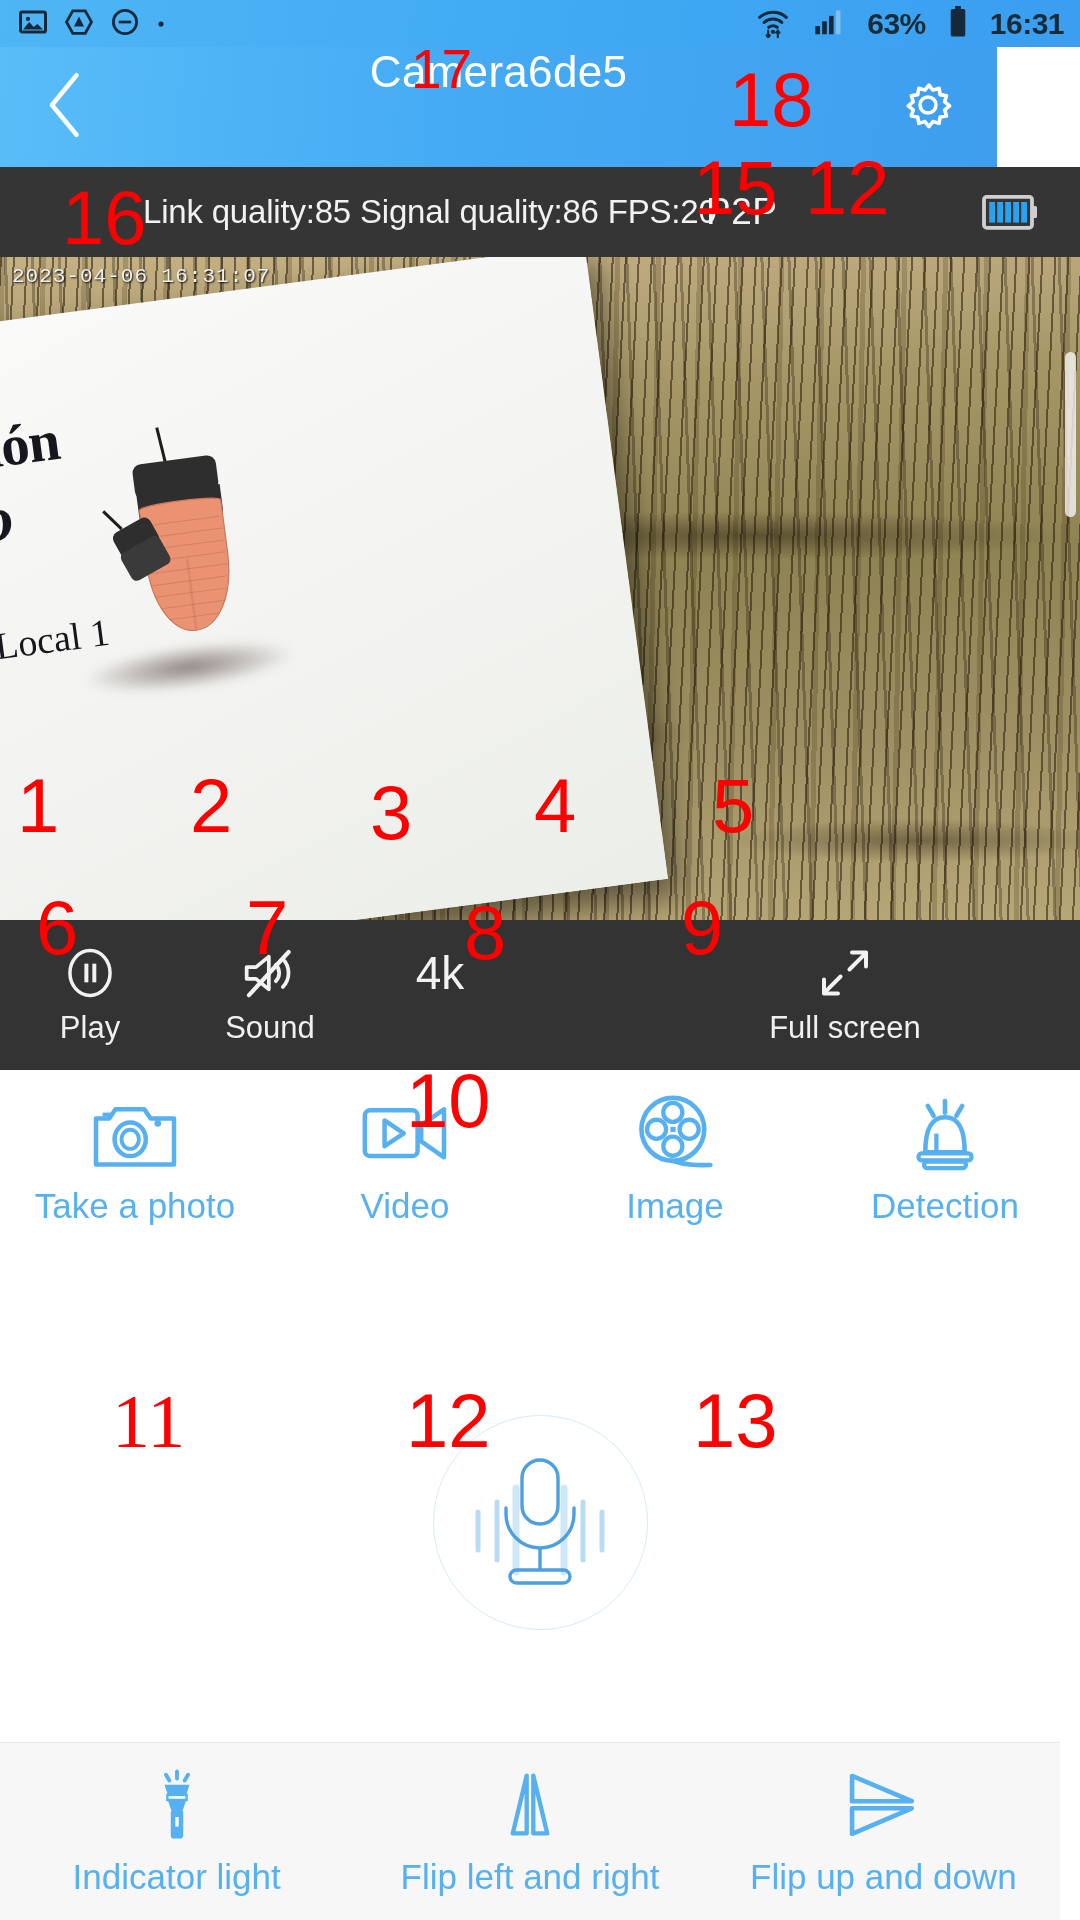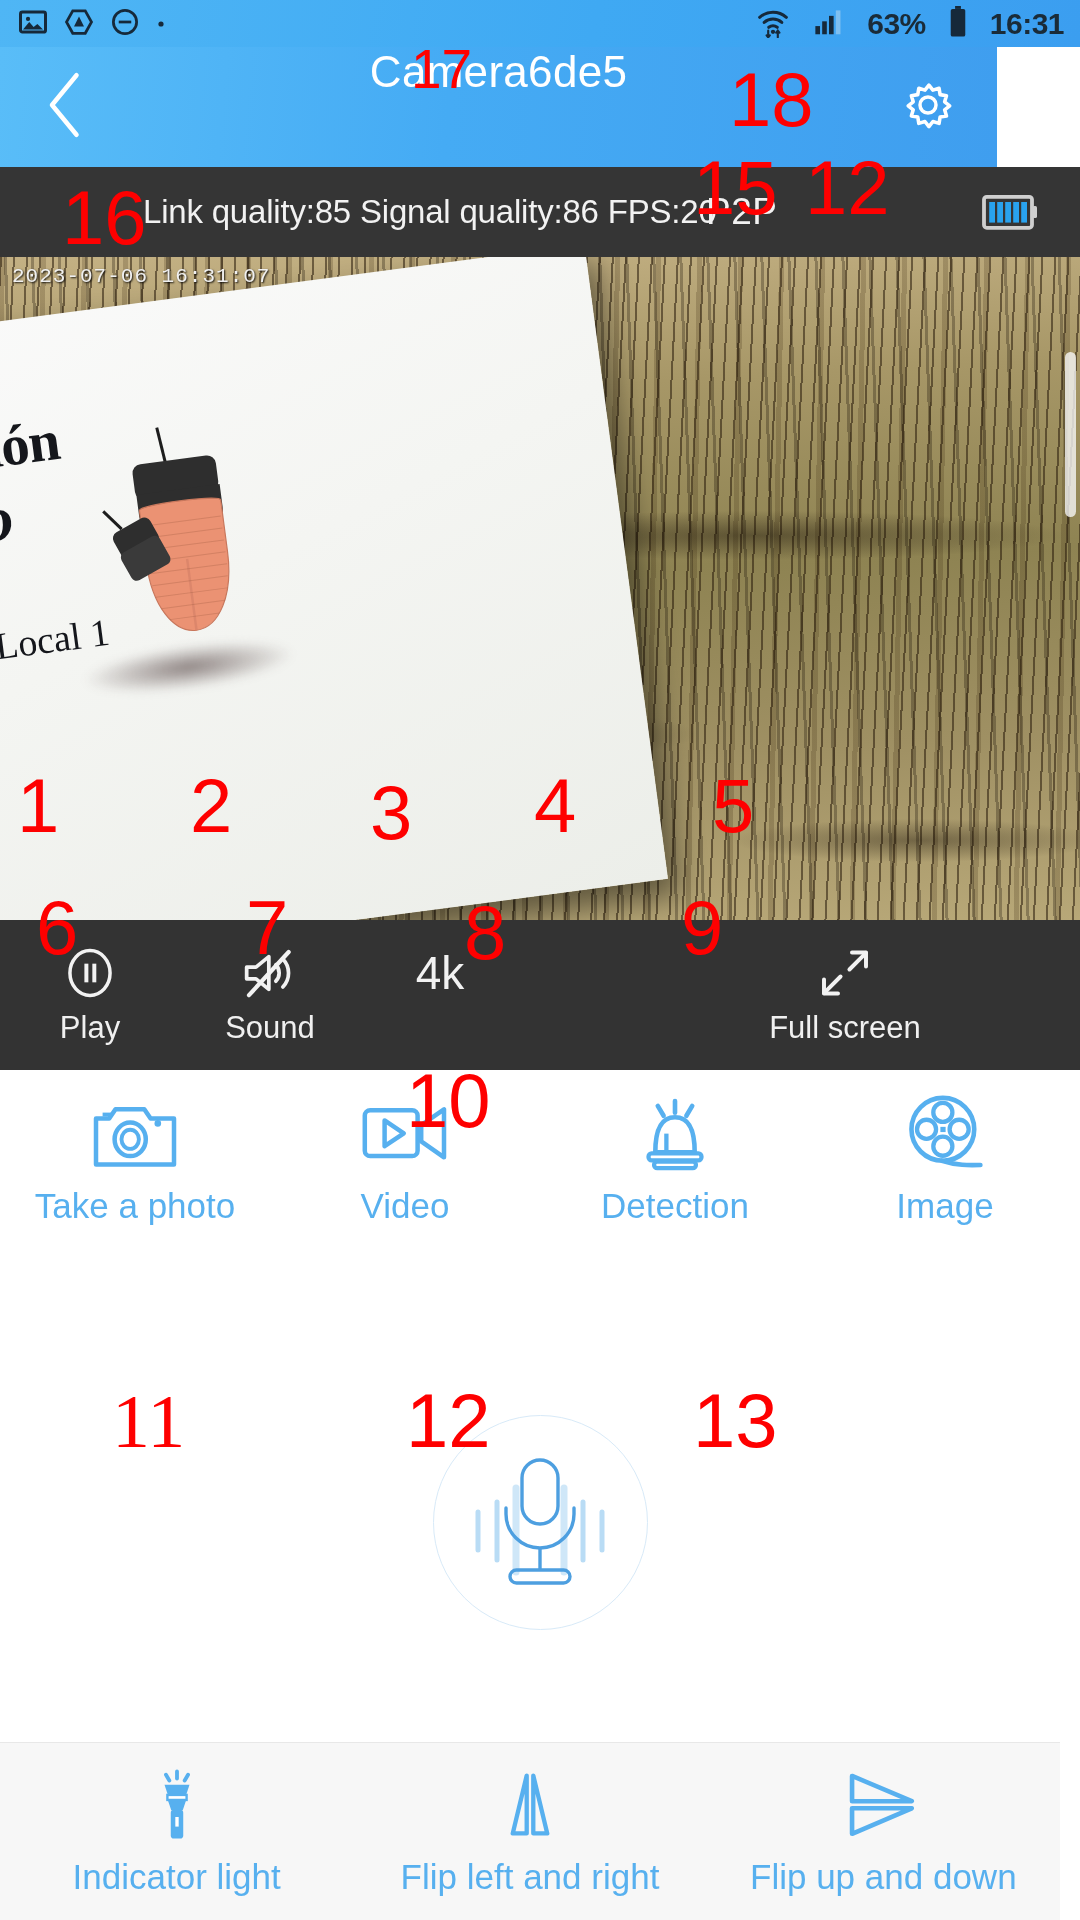--- a/index.html
+++ b/index.html
@@ -292,21 +292,21 @@
         <g opacity=".25" stroke="#8d4f36" stroke-width="1">
           <path d="M106 112h78M106 124h78M106 136h78M106 148h78M106 160h78M107 172h76M109 184h72M113 196h64M120 208h50"></path>
         </g>
         <line x1="68" y1="92" x2="84" y2="112" stroke="#1d1d1d" stroke-width="3"></line>
         <rect x="76" y="108" width="42" height="30" rx="7" fill="#2e2e2e" transform="rotate(-22 97 123)"></rect>
         <rect x="82" y="128" width="44" height="32" rx="6" fill="#3a3a3a" transform="rotate(-22 104 144)"></rect>
       </svg>
     </div>
   </div>
 
-  <div class="vts">2023-07-06 16:31:07</div>
+  <div class="vts">2023-04-06 16:31:07</div>
   <div class="vscroll"></div>
 </div>
 
 <div class="ctrlbar">
 
   <div class="ctrl c1">
     <div class="glyph">
       <svg width="56" height="56" viewBox="0 0 24 24">
           <ellipse cx="12" cy="12" rx="8.6" ry="9.6" fill="none" stroke="#f2f2f2" stroke-width="1.5"></ellipse>
           <rect x="9.6" y="8" width="1.7" height="8" fill="#f2f2f2"></rect>
@@ -366,50 +366,50 @@
 
   <div class="act">
     <div class="glyph">
       <svg width="90" height="70" viewBox="0 0 30 22">
         <rect x="1.6" y="3.4" width="17.6" height="15.3" rx="1.8" fill="none" stroke="#57b0ef" stroke-width="1.5"></rect>
         <path d="M8.2 6.8l6.4 4.3-6.4 4.3z" fill="none" stroke="#57b0ef" stroke-width="1.5" stroke-linejoin="round"></path>
         <path d="M20.4 8.4l7.6-5.3v16l-7.6-5.3z" fill="none" stroke="#57b0ef" stroke-width="1.5" stroke-linejoin="round"></path>
       </svg>
     </div>
     <div class="lbl">Video</div>
+  </div>
+
+  <div class="act">
+    <div class="glyph">
+      <svg width="84" height="80" viewBox="0 0 26 26">
+        <circle cx="12.3" cy="11.8" r="10.2" fill="none" stroke="#57b0ef" stroke-width="1.5"></circle>
+        <circle cx="12.3" cy="6.3" r="3.1" fill="none" stroke="#57b0ef" stroke-width="1.4"></circle>
+        <circle cx="12.3" cy="17.3" r="3.1" fill="none" stroke="#57b0ef" stroke-width="1.4"></circle>
+        <circle cx="7" cy="11.8" r="3.1" fill="none" stroke="#57b0ef" stroke-width="1.4"></circle>
+        <circle cx="17.6" cy="11.8" r="3.1" fill="none" stroke="#57b0ef" stroke-width="1.4"></circle>
+        <rect x="11.5" y="11" width="1.7" height="1.7" fill="#57b0ef"></rect>
+        <path d="M12 22c5 1.6 8.5 1.5 12.5 1.4" fill="none" stroke="#57b0ef" stroke-width="1.5" stroke-linecap="round"></path>
+      </svg>
+    </div>
+    <div class="lbl">Image</div>
   </div>
 
   <div class="act">
     <div class="glyph">
       <svg width="86" height="80" viewBox="0 0 26 26">
         <path d="M6.6 19.3c0-6.6 1.4-11.4 6.4-11.4s6.4 4.8 6.4 11.4z" fill="none" stroke="#57b0ef" stroke-width="1.5" stroke-linejoin="round"></path>
         <line x1="10.2" y1="13.2" x2="10.2" y2="19.3" stroke="#57b0ef" stroke-width="1.4"></line>
         <rect x="4.4" y="19.6" width="17.2" height="2.3" rx="1" fill="none" stroke="#57b0ef" stroke-width="1.4"></rect>
         <rect x="6.2" y="22.3" width="13.6" height="2.1" rx="1" fill="none" stroke="#57b0ef" stroke-width="1.4"></rect>
         <path d="M13 6.4V2.6" stroke="#57b0ef" stroke-width="1.5" stroke-linecap="round"></path>
         <path d="M9.3 7.4L7.4 4.2" stroke="#57b0ef" stroke-width="1.5" stroke-linecap="round"></path>
         <path d="M16.7 7.4l1.9-3.2" stroke="#57b0ef" stroke-width="1.5" stroke-linecap="round"></path>
       </svg>
     </div>
     <div class="lbl">Detection</div>
-  </div>
-
-  <div class="act">
-    <div class="glyph">
-      <svg width="84" height="80" viewBox="0 0 26 26">
-        <circle cx="12.3" cy="11.8" r="10.2" fill="none" stroke="#57b0ef" stroke-width="1.5"></circle>
-        <circle cx="12.3" cy="6.3" r="3.1" fill="none" stroke="#57b0ef" stroke-width="1.4"></circle>
-        <circle cx="12.3" cy="17.3" r="3.1" fill="none" stroke="#57b0ef" stroke-width="1.4"></circle>
-        <circle cx="7" cy="11.8" r="3.1" fill="none" stroke="#57b0ef" stroke-width="1.4"></circle>
-        <circle cx="17.6" cy="11.8" r="3.1" fill="none" stroke="#57b0ef" stroke-width="1.4"></circle>
-        <rect x="11.5" y="11" width="1.7" height="1.7" fill="#57b0ef"></rect>
-        <path d="M12 22c5 1.6 8.5 1.5 12.5 1.4" fill="none" stroke="#57b0ef" stroke-width="1.5" stroke-linecap="round"></path>
-      </svg>
-    </div>
-    <div class="lbl">Image</div>
   </div>
 </div>
 
 <div class="micwrap">
   <div class="miccircle">
     <span>
       <svg width="160" height="150" viewBox="0 0 160 150">
         <g stroke="#b9dcf5" stroke-width="5" stroke-linecap="round" fill="none">
           <line x1="18" y1="66" x2="18" y2="104"></line>
           <line x1="37" y1="56" x2="37" y2="114"></line>

